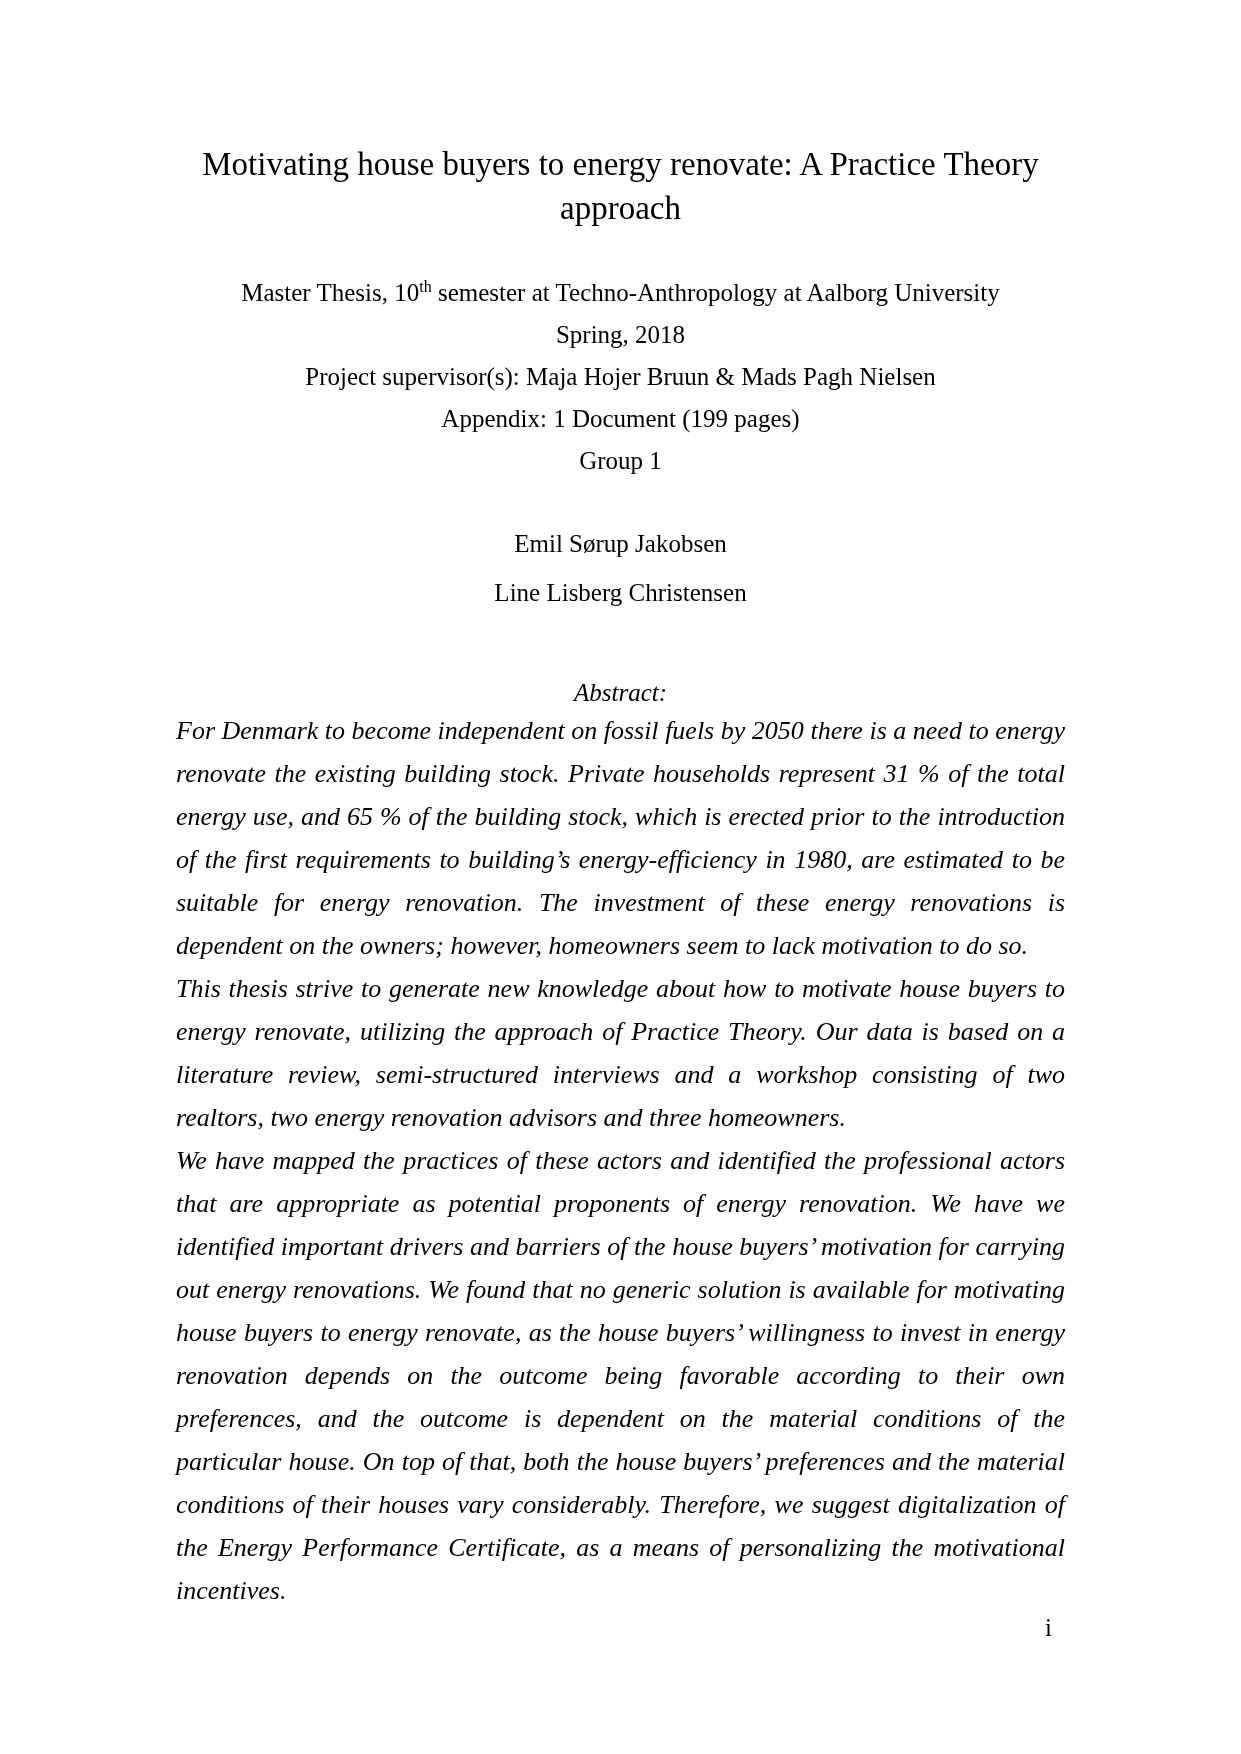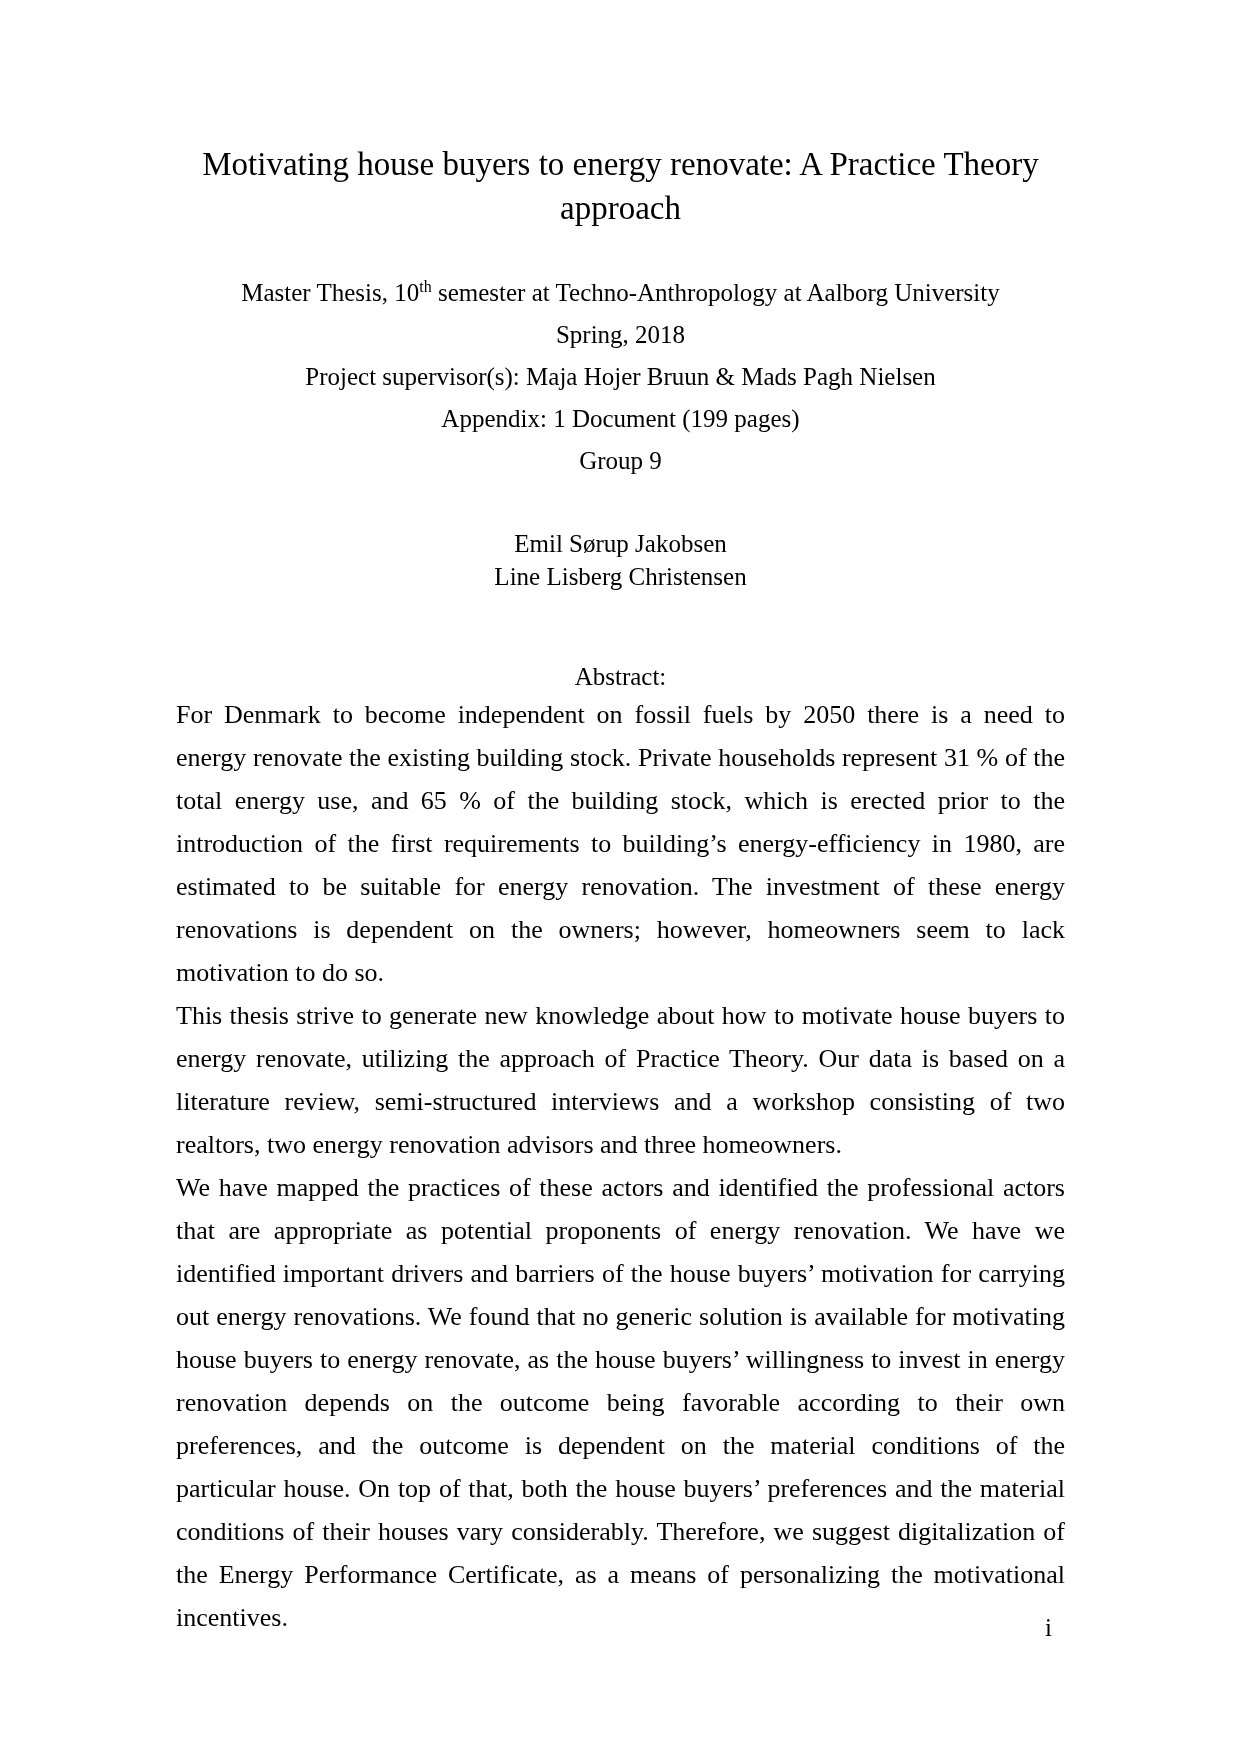--- a/index.html
+++ b/index.html
@@ -38,25 +38,26 @@
   .meta sup {
     font-size: 16px;
     line-height: 0;
   }
   .authors {
     margin-top: 45px;
     text-align: center;
     font-size: 25px;
   }
   .authors p {
-    margin: 0;
+    margin: 16px;
     line-height: 33px;
   }
   .abstract {
     margin-top: 68px;
+    font-style: italic;
   }
   .abstract-heading {
     margin: 0;
     text-align: center;
     font-size: 25px;
     line-height: 32px;
   }
   .abstract-body p {
     margin: 0;
     font-size: 26px;
@@ -80,21 +81,21 @@
 
 <div class="page">
 
   <h1 class="title">Motivating house buyers to energy renovate: A Practice Theory approach</h1>
 
   <div class="meta">
     <p><span>Master Thesis, 10</span><sup>th</sup><span> semester at Techno-Anthropology at Aalborg University</span></p>
     <p>Spring, 2018</p>
     <p>Project supervisor(s): Maja Hojer Bruun &amp; Mads Pagh Nielsen</p>
     <p>Appendix: 1 Document (199 pages)</p>
-    <p>Group 9</p>
+    <p>Group 1</p>
   </div>
 
   <div class="authors">
     <p>Emil Sørup Jakobsen</p>
     <p>Line Lisberg Christensen</p>
   </div>
 
   <div class="abstract">
     <p class="abstract-heading">Abstract:</p>
     <div class="abstract-body">

